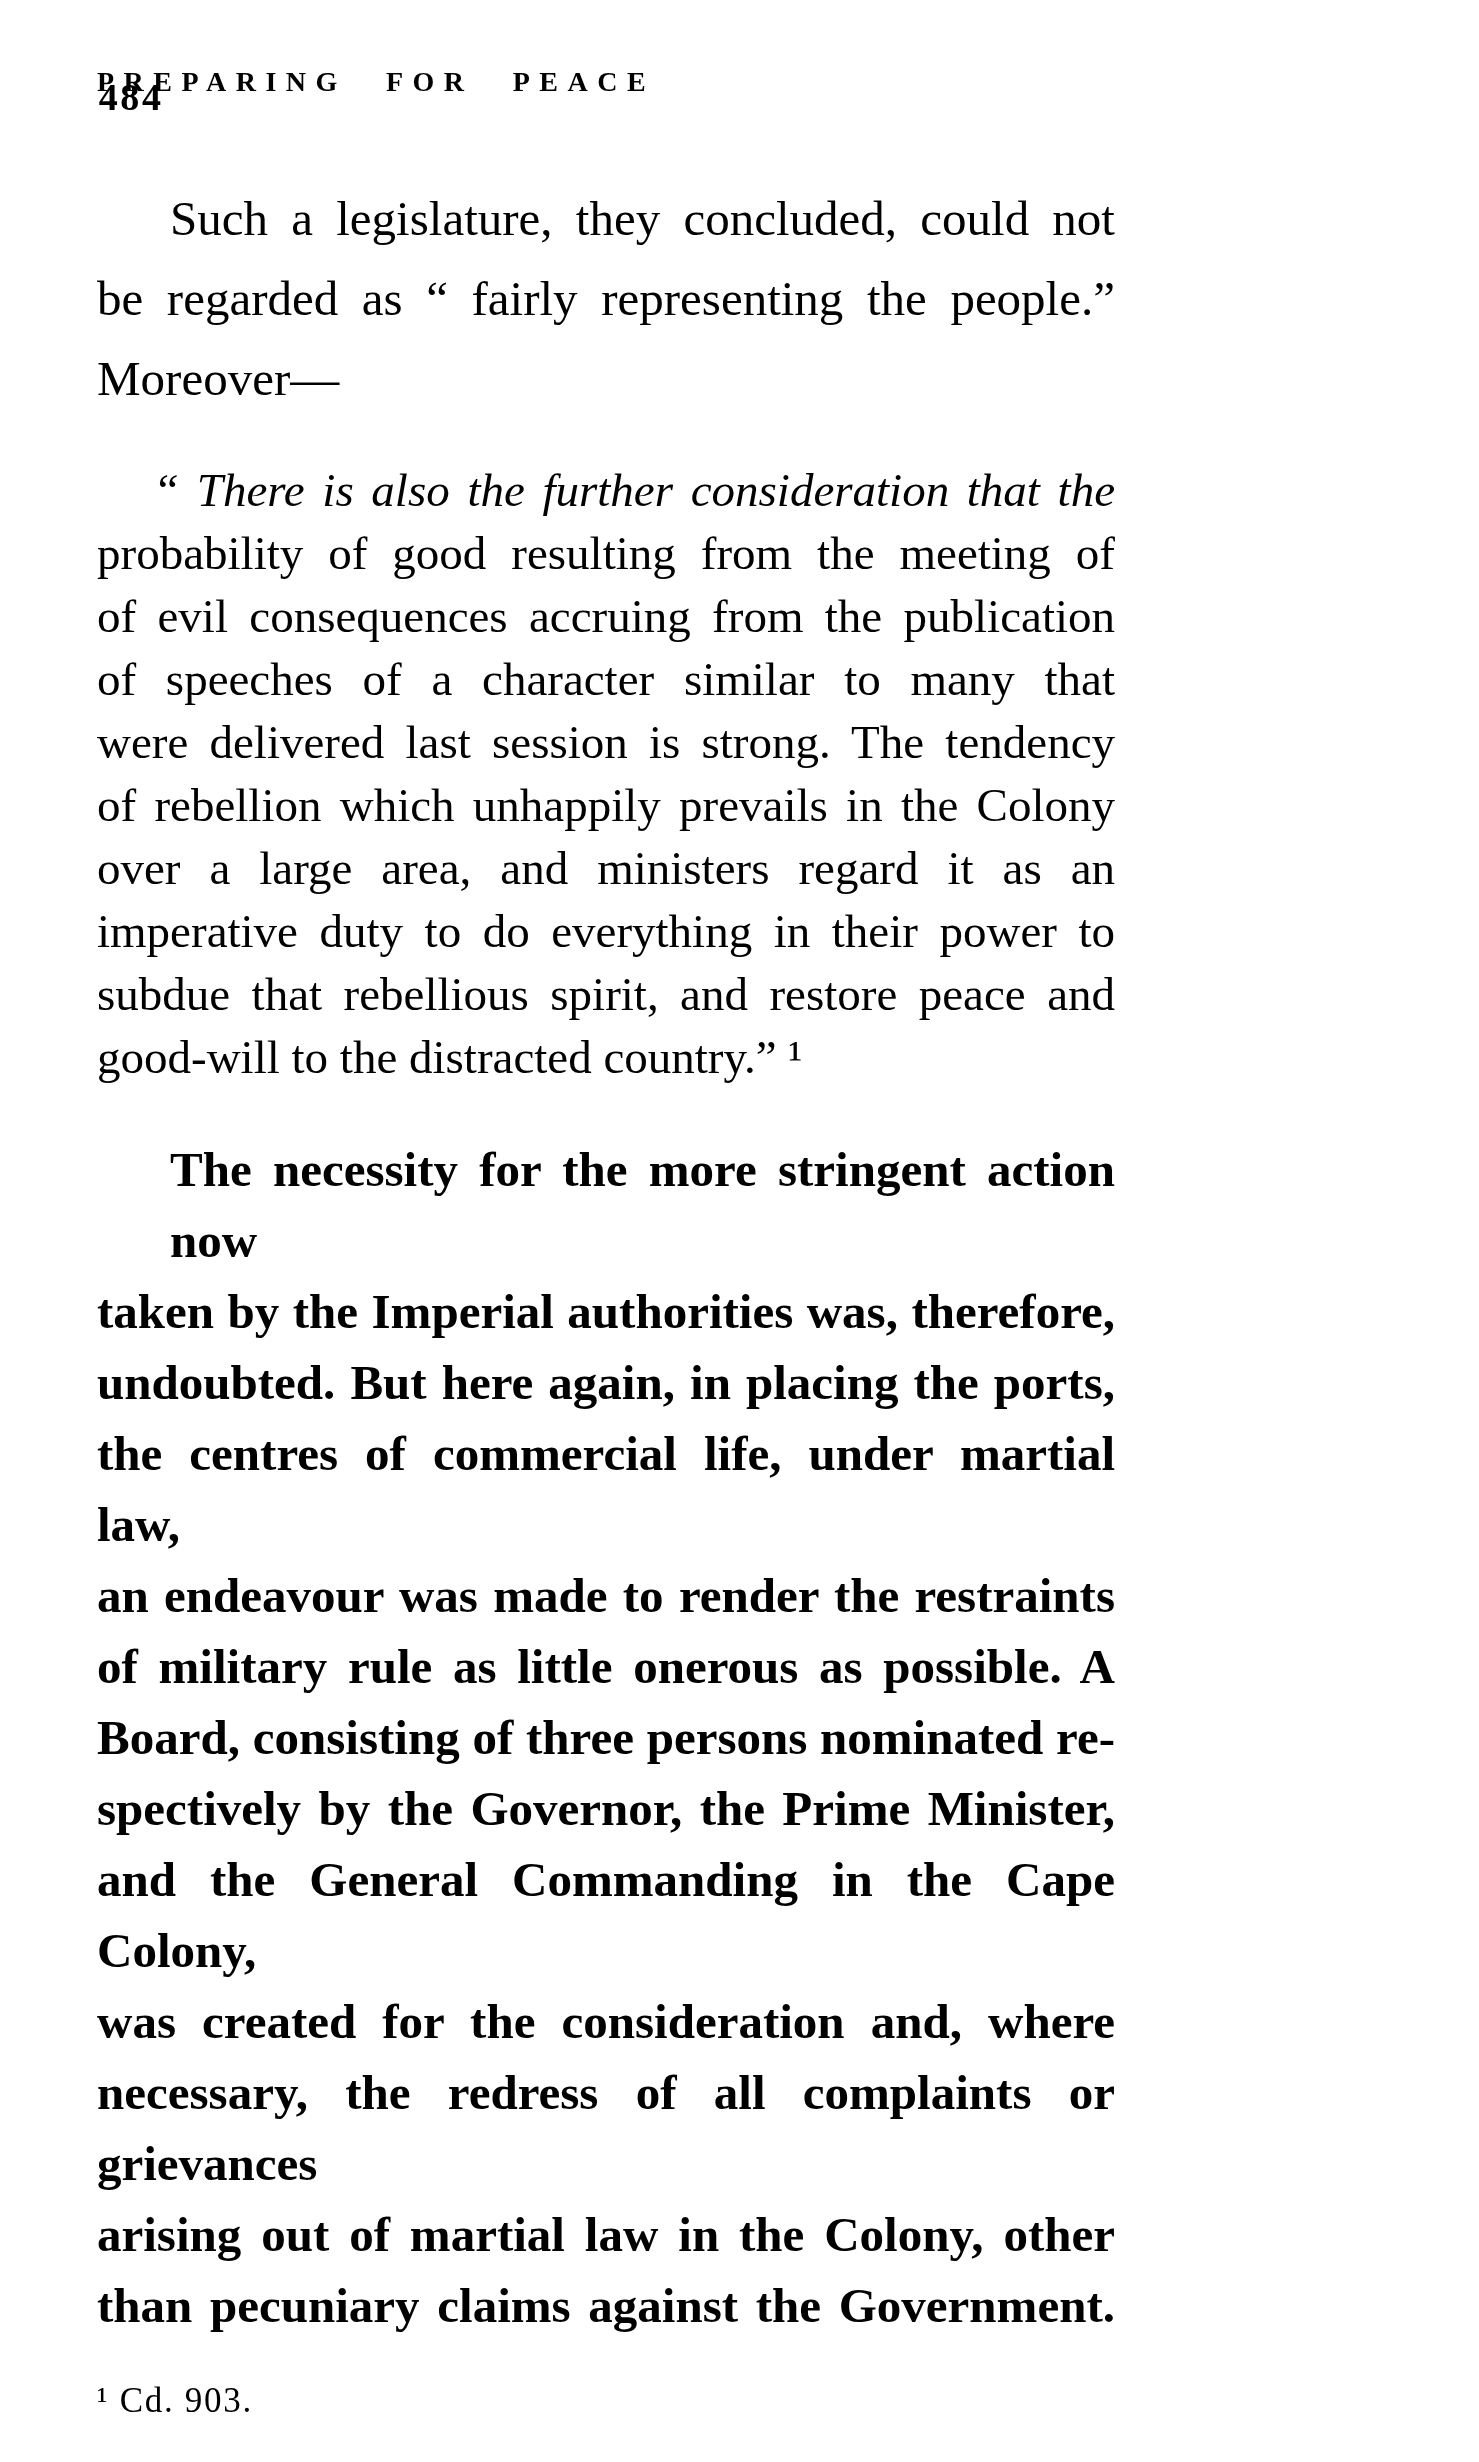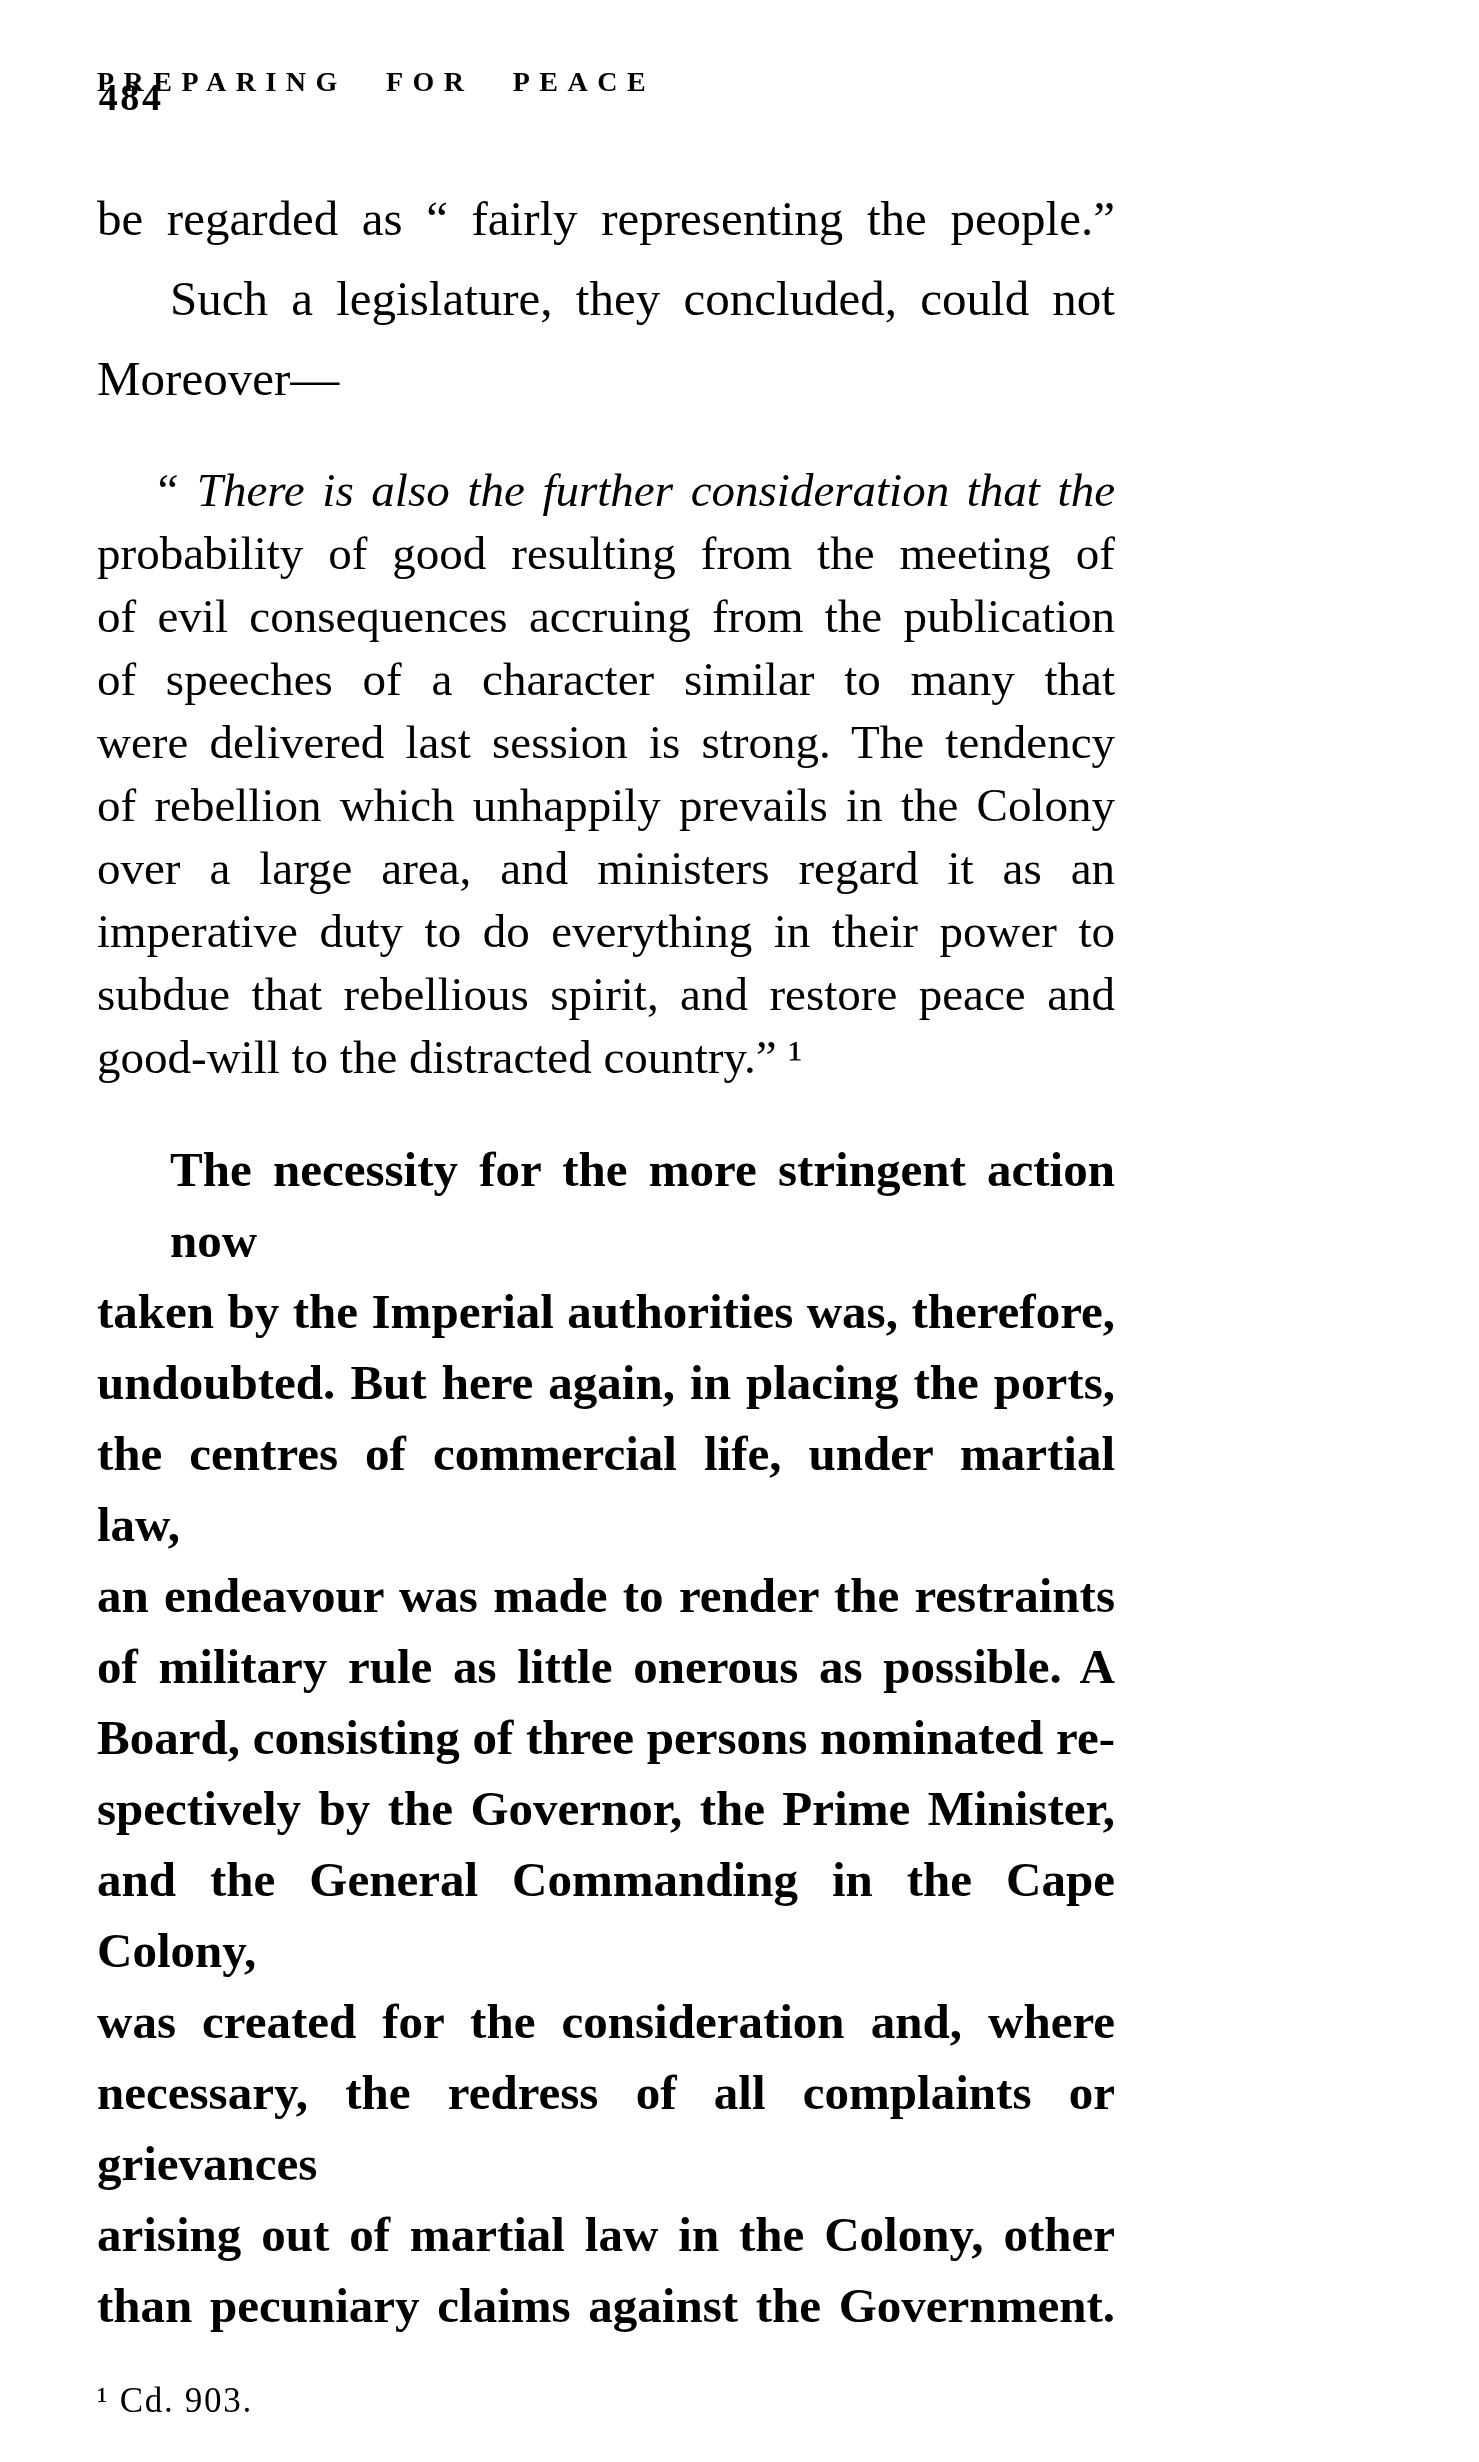--- a/index.html
+++ b/index.html
@@ -72,22 +72,22 @@
 
 <div class="page">
 
   <div class="header">
     <span class="pagenum">484</span>
     <div class="running-title">PREPARING FOR PEACE</div>
   </div>
 
 
   <div class="para p2">
+    <div class="line indent-body">Such a legislature, they concluded, could not</div>
     <div class="line">be regarded as “ fairly representing the people.”</div>
-    <div class="line indent-body">Such a legislature, they concluded, could not</div>
     <div class="line left">Moreover—</div>
   </div>
 
   <div class="para quote">
     <div class="line indent-quote">“ There is also the further consideration that the</div>
     <div class="line">probability of good resulting from the meeting of</div>
     <div class="line">of evil consequences accruing from the publication</div>
     <div class="line">of speeches of a character similar to many that</div>
     <div class="line">were delivered last session is strong.  The tendency</div>
     <div class="line">of rebellion which unhappily prevails in the Colony</div>

